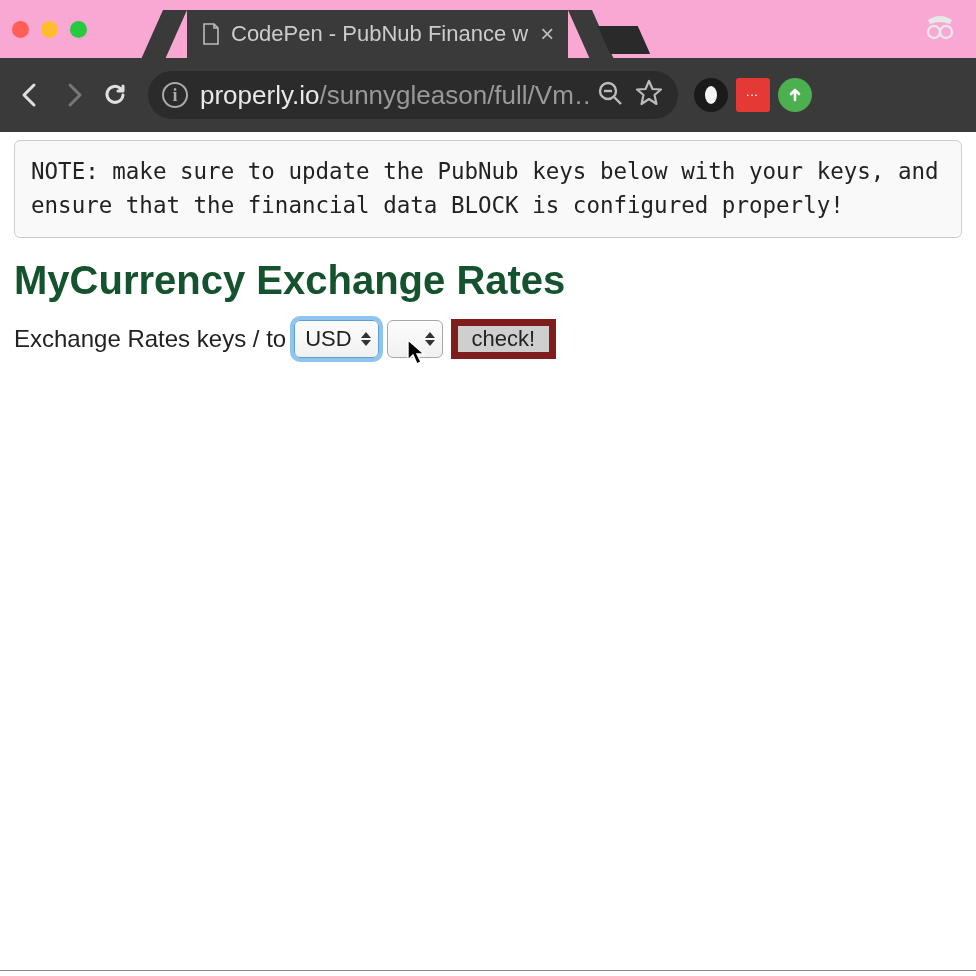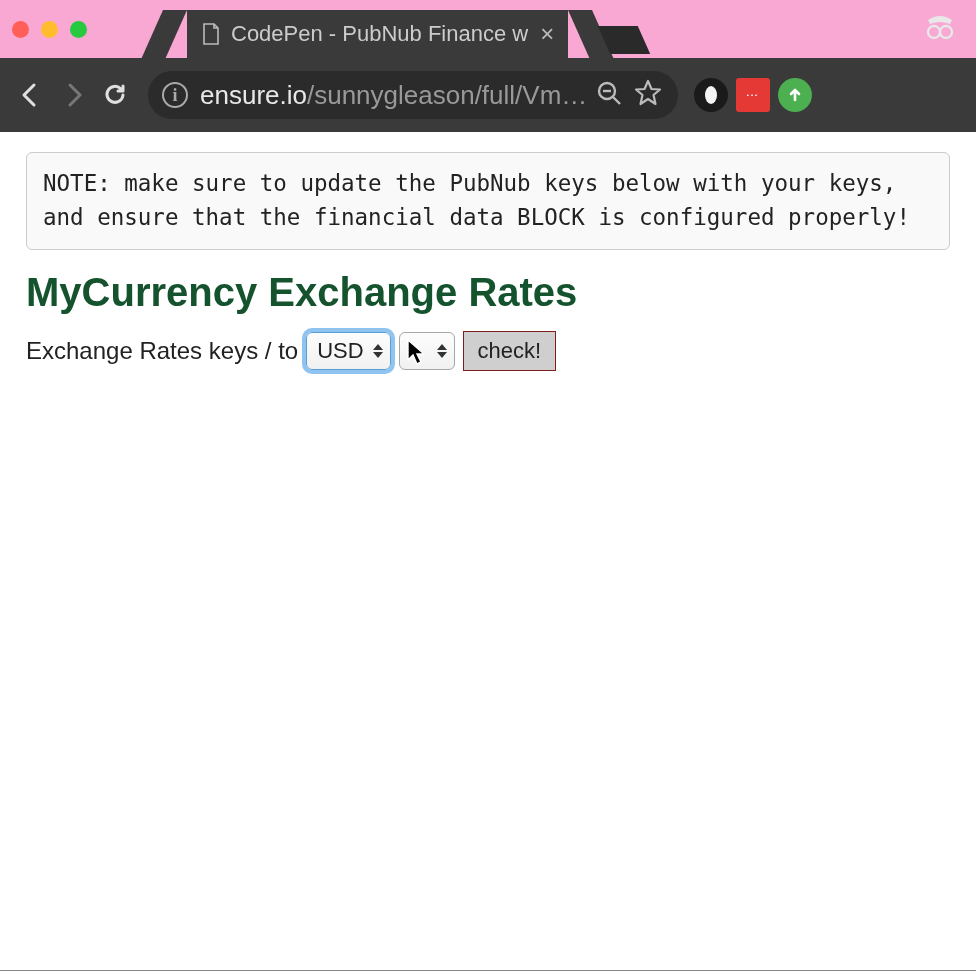--- a/index.html
+++ b/index.html
@@ -43,35 +43,35 @@
   .omnibox .url .path { color: #999; }
   .omnibox .zoom-icon { margin-left: 8px; flex-shrink: 0; }
   .omnibox .star { margin-left: 10px; flex-shrink: 0; }
   
   .ext-icon { width: 34px; height: 34px; border-radius: 50%; display: flex; align-items: center; justify-content: center; }
   .ext-icon.dark-circle { background: #1a1a1a; }
   .ext-red { width: 34px; height: 34px; background: #e53935; display: flex; align-items: center; justify-content: center; color: #fff; font-size: 6px; letter-spacing: 2px; border-radius: 3px; }
   .ext-green { width: 34px; height: 34px; border-radius: 50%; background: #4caf50; display: flex; align-items: center; justify-content: center; }
   
   
-  .content { padding: 12px; }
+  .content { padding: 0; }
   .note-box { margin: 8px 14px 20px 14px; border: 1px solid #ccc; border-radius: 6px; padding: 14px 16px; font-family: "Menlo", "Consolas", monospace; font-size: 22.5px; line-height: 1.5; background: #f9f9f9; color: #222; }
   
   h1 { font-size: 40px; font-weight: bold; margin: 14px 14px 16px 14px; color: #14532d; }
   
   .form-row { margin: 0 14px; font-size: 24px; display: flex; align-items: center; gap: 8px; color: #222; }
   .form-row .label { font-size: 24px; }
   
   .select { height: 38px; border: 1px solid #a7a7a7; border-radius: 6px; background: linear-gradient(#fdfdfd,#f1f1f1); display: inline-flex; align-items: center; padding: 0 26px 0 10px; font-size: 22px; position: relative; }
   .select.focused { outline: 4px solid #8fc3f0; border-color: #5a9fd4; }
   .select .caret { position: absolute; right: 7px; top: 50%; transform: translateY(-50%); display: flex; flex-direction: column; gap: 2px; }
   .select .caret::before { content: ""; border-left: 5px solid transparent; border-right: 5px solid transparent; border-bottom: 6px solid #333; }
   .select .caret::after { content: ""; border-left: 5px solid transparent; border-right: 5px solid transparent; border-top: 6px solid #333; }
   
-  .check-btn { height: 40px; padding: 0 14px; background: #cfcfcf; border: 1px solid #7f1d1d; font-size: 22px; display: inline-flex; align-items: center; }
+  .check-btn { height: 40px; padding: 0 14px; background: #cfcfcf; border: 7px solid #7f1d1d; font-size: 22px; display: inline-flex; align-items: center; }
   
   .cursor { position: absolute; left: 406px; top: 338px; pointer-events: none; }
   
   .bottom-line { position: absolute; bottom: 5px; left: 0; right: 0; height: 1px; background: #888; }
 </style>
 </head>
 <body>
 
 <div class="titlebar">
   <div class="traffic-lights">
@@ -111,21 +111,21 @@
       </svg>
   </div>
   <div class="nav-btn">
     <svg width="30" height="30" viewBox="0 0 30 30">
         <path d="M23 15 A8 8 0 1 1 20.5 8.5 M23 6 L23 11 L18 11" fill="none" stroke="#e0e0e0" stroke-width="3" stroke-linecap="round" stroke-linejoin="round"></path>
       </svg>
   </div>
   <div class="omnibox">
     <span class="info-icon">i</span>
     <span class="url">
-      <span class="host">ensure.io</span><span class="path">/sunnygleason/full/Vm…</span>
+      <span class="host">properly.io</span><span class="path">/sunnygleason/full/Vm…</span>
     </span>
     <span class="zoom-icon">
       <svg width="28" height="28" viewBox="0 0 28 28">
           <circle cx="12" cy="12" r="8" fill="none" stroke="#bbb" stroke-width="2.4"></circle>
           <line x1="8" y1="12" x2="16" y2="12" stroke="#bbb" stroke-width="2.4"></line>
           <line x1="18" y1="18" x2="25" y2="25" stroke="#bbb" stroke-width="2.4"></line>
         </svg>
     </span>
     <span class="star">
       <svg width="30" height="30" viewBox="0 0 30 30">

